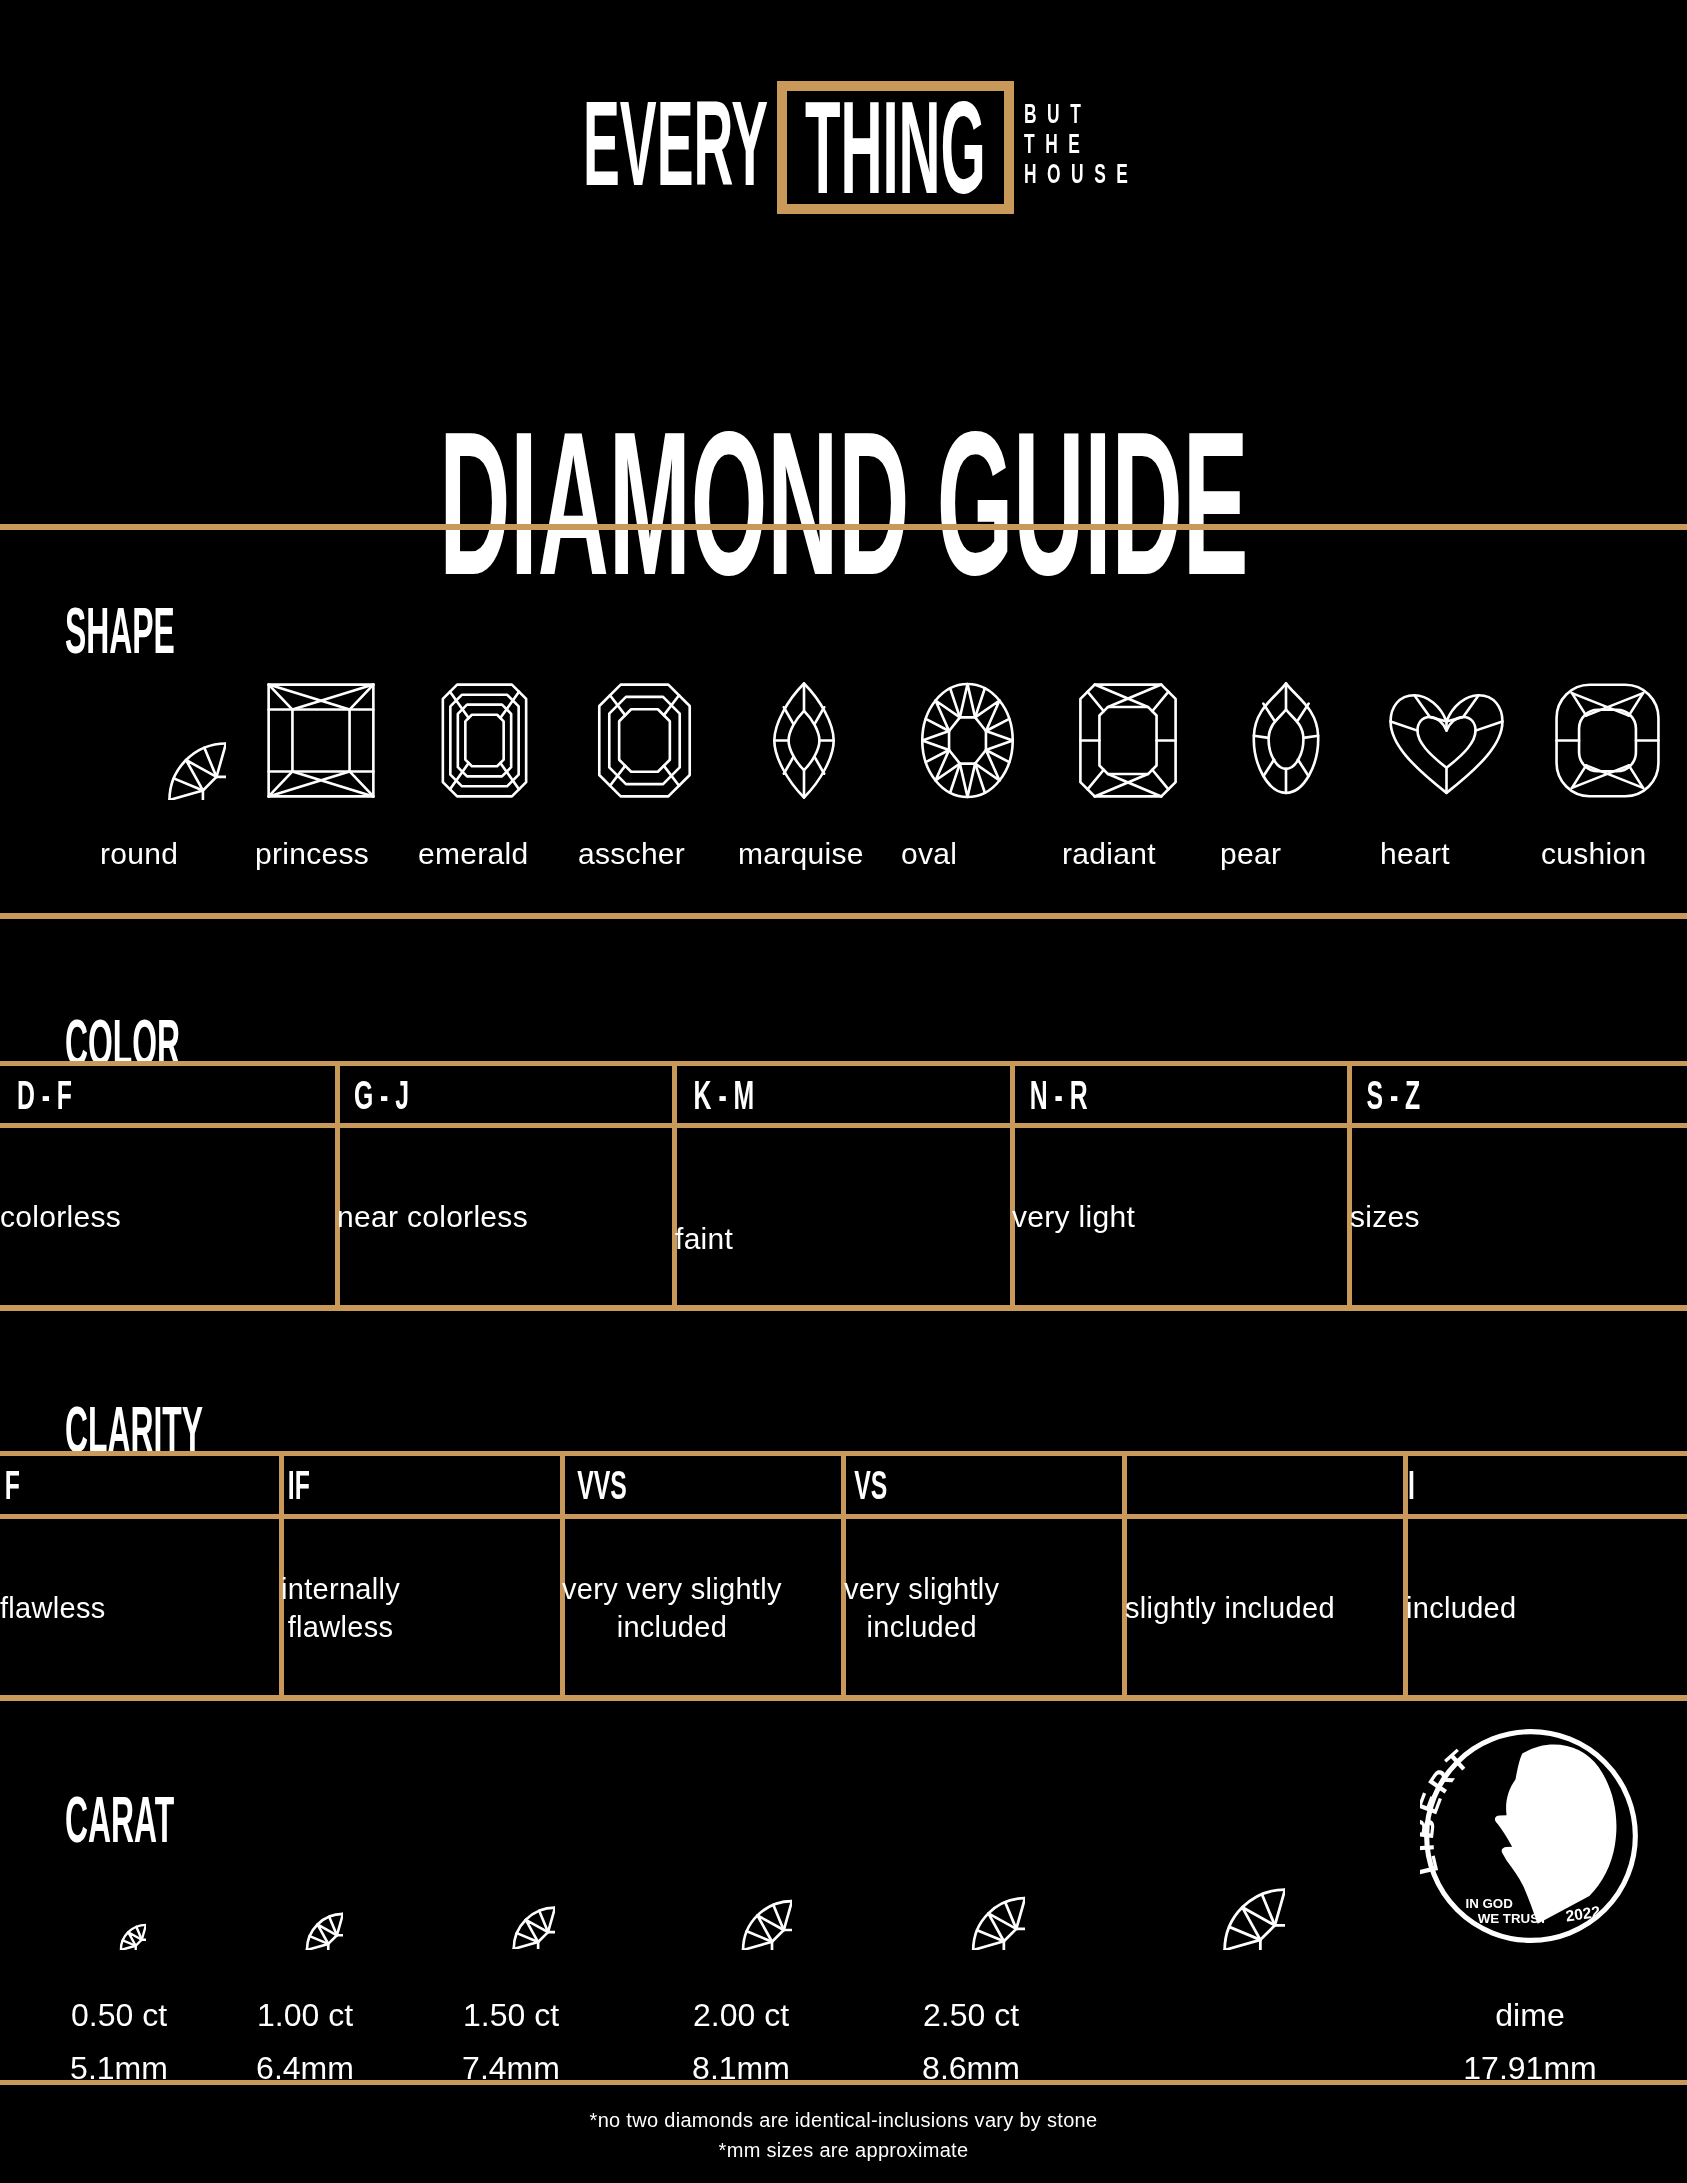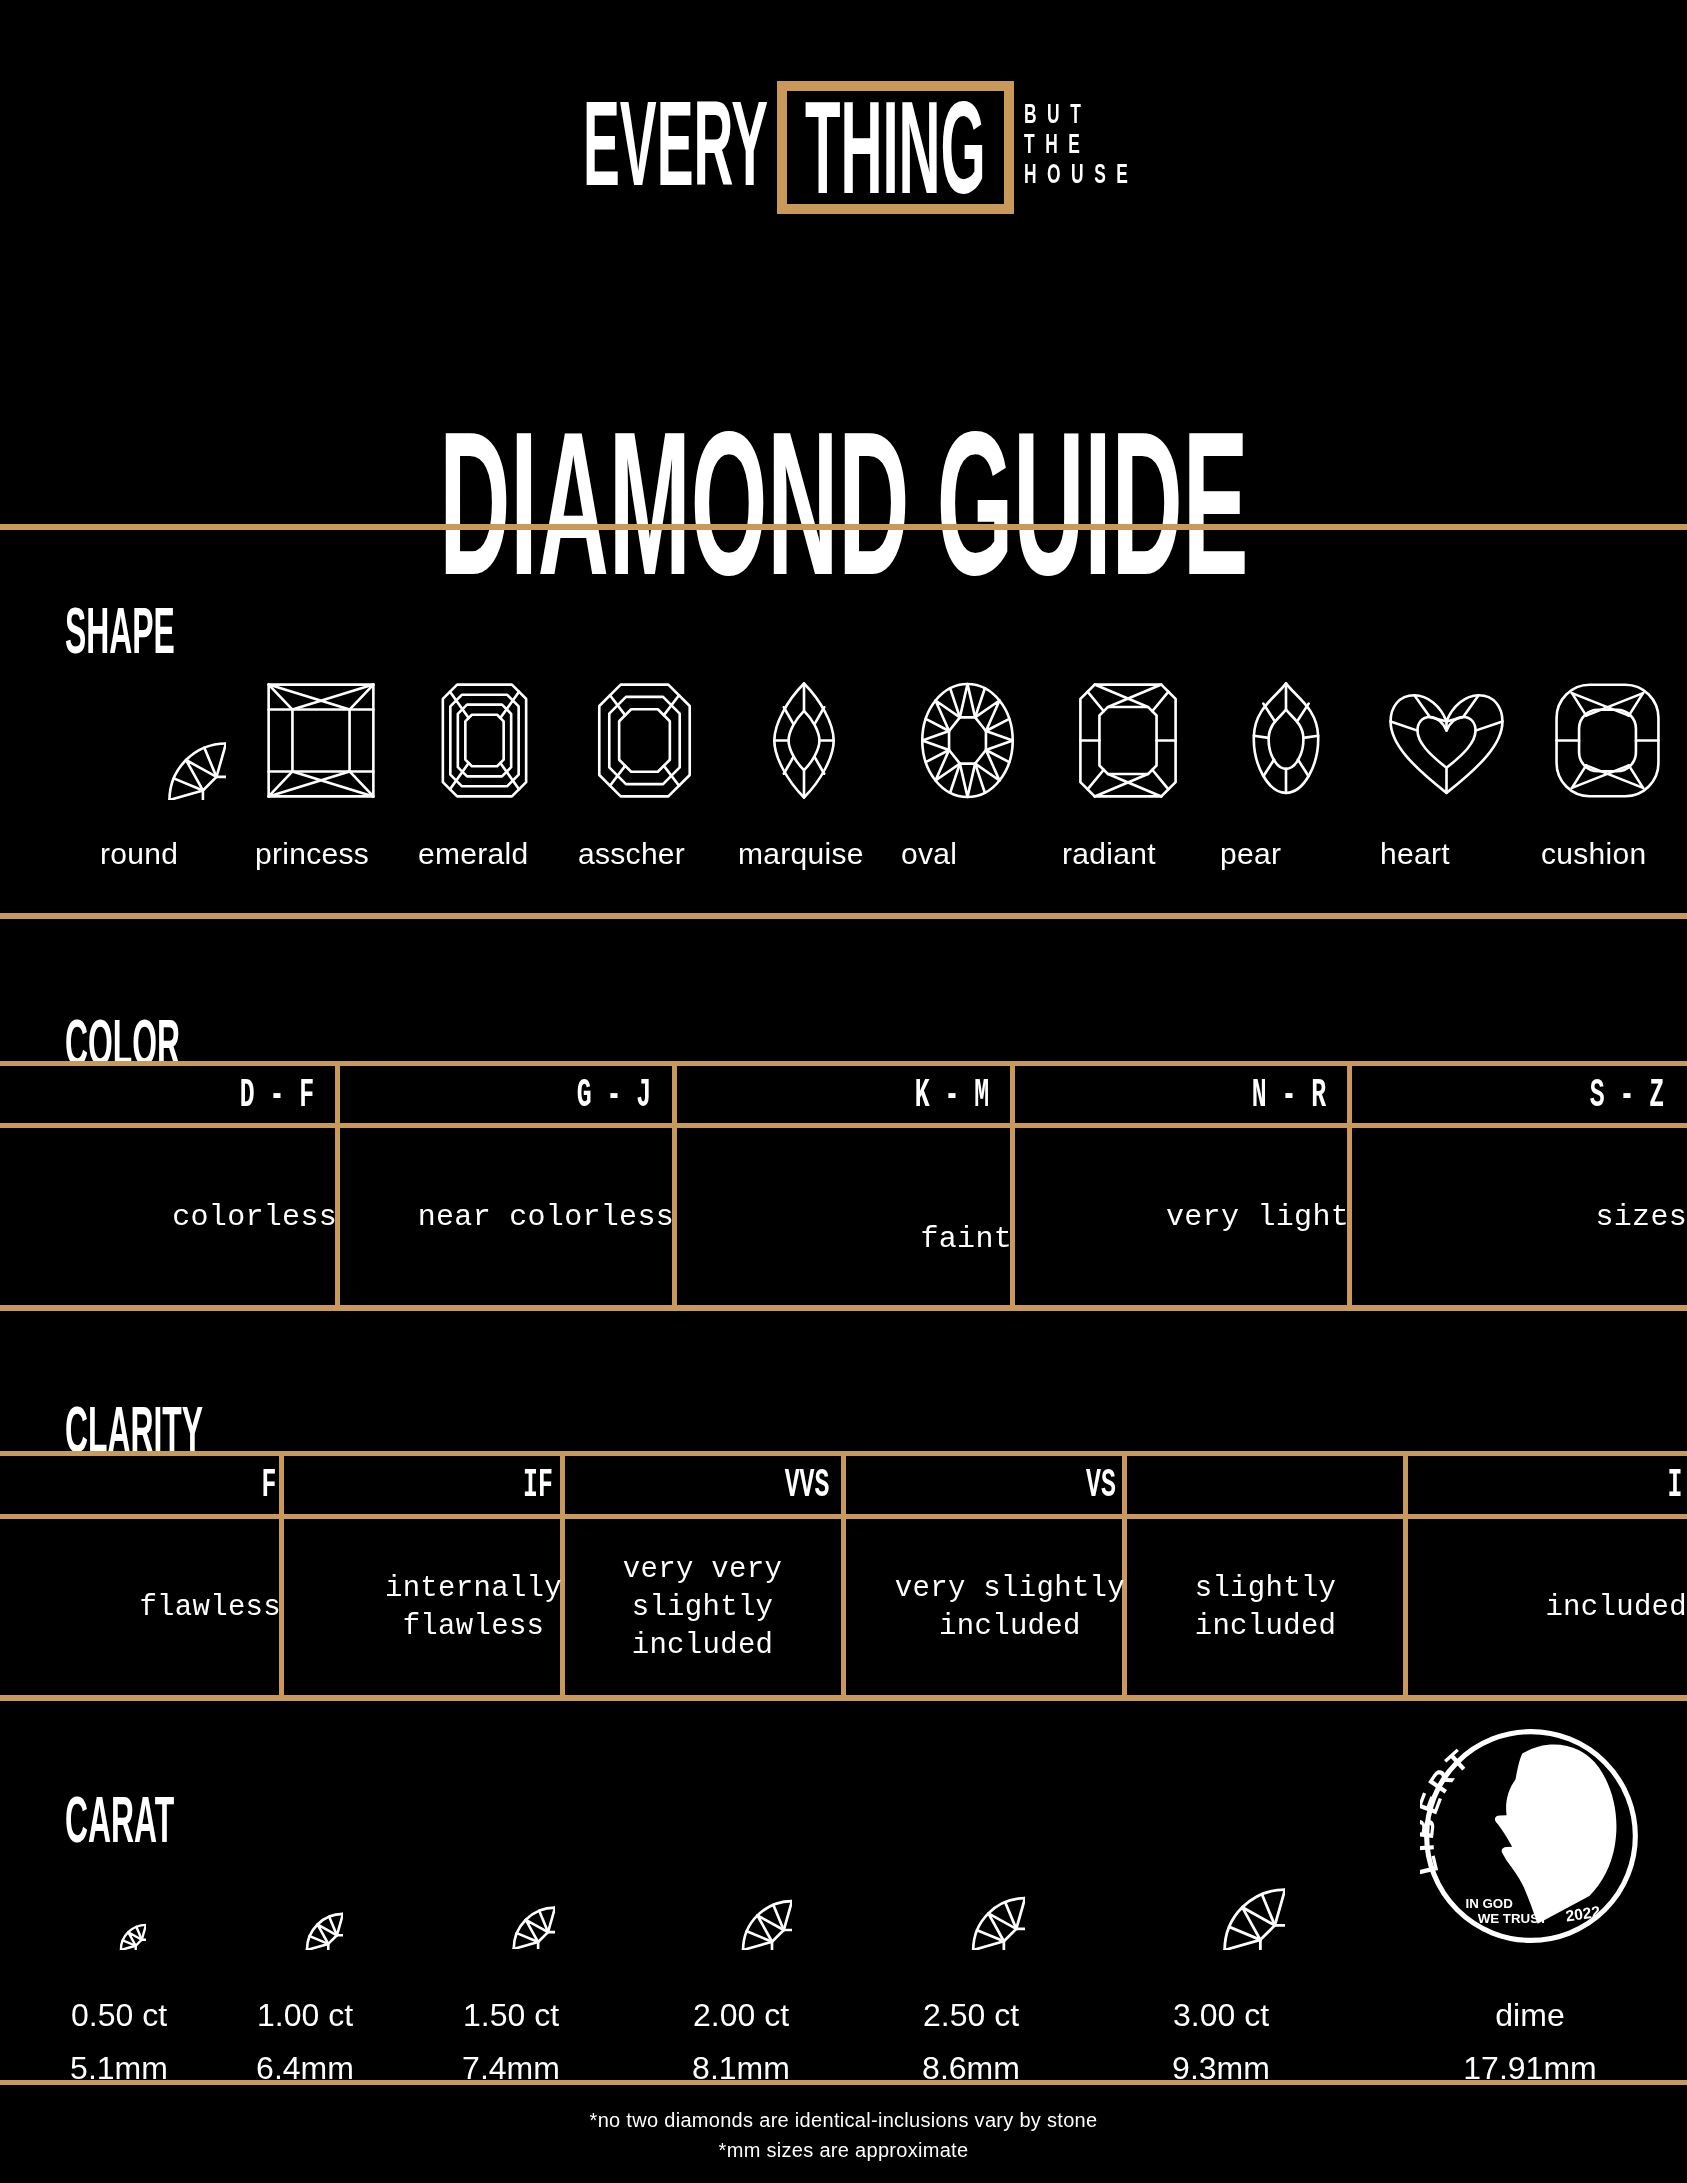--- a/index.html
+++ b/index.html
@@ -3,21 +3,21 @@
 <meta charset="utf-8">
 <style>
   html,body{margin:0;padding:0;background:#000;}
   #canvas{position:relative;width:1687px;height:2183px;background:#000;overflow:hidden;
           font-family:"Liberation Sans",sans-serif;color:#fff;}
   .cond{display:inline-block;white-space:nowrap;transform:scaleX(var(--sx,.55));transform-origin:center;}
   .cond-l{display:inline-block;white-space:nowrap;transform:scaleX(var(--sx,.55));transform-origin:left center;}
   .rule{position:absolute;left:0;width:1687px;background:#C9995A;}
   .vline{position:absolute;width:5.3px;background:#C9995A;}
   .sec-head{position:absolute;left:65px;font-size:65px;font-weight:700;line-height:1;letter-spacing:0;}
-  .cell{position:absolute;display:flex;align-items:center;justify-content:flex-end;text-align:center;font-family:Liberation Mono, monospace;}
+  .cell{position:absolute;display:flex;align-items:center;justify-content:flex-start;text-align:center;}
   .grade{font-size:40px;font-weight:700;}
   .desc{font-size:30px;font-weight:400;letter-spacing:0.3px;white-space:pre-line;line-height:38px;}
   .clar .desc{font-size:29px;}
   .shape-item{position:absolute;top:665px;width:132px;text-align:left;}
   .icon-wrap{height:129px;display:flex;align-items:center;justify-content:center;}
   .shape-caption{display:block;margin-top:32px;font-size:30px;letter-spacing:0.3px;}
   .gem{stroke:#fff;fill:none;stroke-width:2.2;stroke-linejoin:round;stroke-linecap:round;}
   .carat-label{position:absolute;top:1985px;width:198px;text-align:center;font-size:32px;line-height:46px;}
   .carat-label span{display:block;margin-top:7px;}
   .footnotes{position:absolute;top:2105px;left:0;width:1687px;text-align:center;
@@ -303,24 +303,20 @@
       <span>7.4mm</span>
     </div>
   <div class="carat-label" style="left:642px">
       <span>2.00 ct</span>
       <span>8.1mm</span>
     </div>
   <div class="carat-label" style="left:872px">
       <span>2.50 ct</span>
       <span>8.6mm</span>
     </div>
-  <div class="carat-label" style="left:1122px">
-      <span>3.00 ct</span>
-      <span>9.3mm</span>
-    </div>
   <div class="carat-label" style="left:1431px">
       <span>dime</span>
       <span>17.91mm</span>
     </div>
 
   <div class="footnotes">
     <div>*no two diamonds are identical-inclusions vary by stone</div>
     <div>*mm sizes are approximate</div>
   </div>
 

